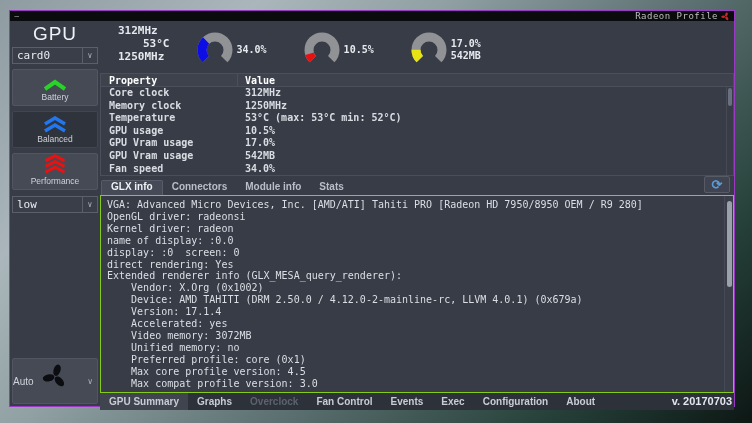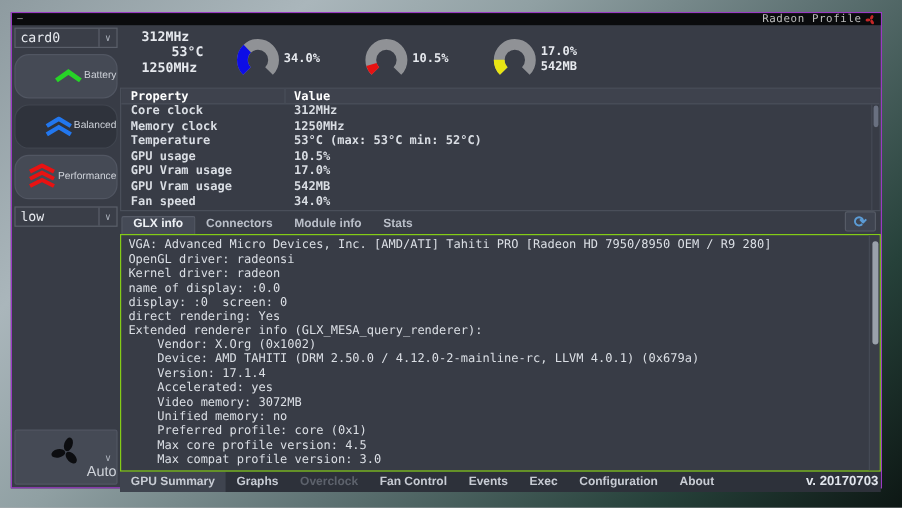--- a/index.html
+++ b/index.html
@@ -26,32 +26,32 @@
   .gpu-label { text-align:center; color:#eef1f5; font-size:19px; letter-spacing:1px; padding-top:2px; height:24px; }
   .combo {
     margin:2px 2px 0 2px; height:17px; border:1px solid #5a5f6a; background:#3a3e48;
     display:flex; align-items:center; font-family:"DejaVu Sans Mono", monospace;
     font-size:11px; color:#e8ebf0;
   }
   .combo .val { flex:1; padding-left:4px; }
   .combo .arrow { width:15px; text-align:center; border-left:1px solid #5a5f6a; color:#aab0ba; font-size:8px; line-height:15px; }
   .pbtn {
     margin:5px 2px 0 2px; height:37px; background:#454a55; border:1px solid #515662;
-    border-radius:12px; display:flex; flex-direction:row; align-items:center; justify-content:flex-end;
+    border-radius:2px; display:flex; flex-direction:column; align-items:center; justify-content:flex-end;
     cursor:default;
   }
   .pbtn.active { background:#2f333c; border-color:#40454f; }
   .pbtn svg { margin-bottom:1px; }
   .pbtn .blabel { font-size:8.5px; color:#cfd3da; padding-bottom:3px; }
   .auto-btn {
     position:absolute; left:2px; right:2px; bottom:6px; height:46px;
     background:#454a55; border:1px solid #515662; border-radius:2px;
   }
   .auto-btn .fan { position:absolute; left:50%; top:4px; transform:translateX(-50%); }
-  .auto-btn .blabel { position:absolute; bottom:3px; width:100%; text-align:right; font-size:12px; color:#cfd3da; }
+  .auto-btn .blabel { position:absolute; bottom:16px; width:100%; text-align:left; font-size:10px; color:#cfd3da; }
   .auto-btn .arrow { position:absolute; right:4px; top:18px; color:#aab0ba; font-size:8px; }
 
   
   .main { flex:1; display:flex; flex-direction:column; }
   .mono { font-family:"DejaVu Sans Mono", monospace; }
 
   .top-info { height:52px; display:flex; flex:none; }
   .freqs { margin-left:18px; padding-top:3px; font-size:11px; font-weight:bold; color:#e6e9ee; line-height:13px; }
   .freqs .indent { padding-left:25px; }
   .gauges { display:flex; margin-left:26px; padding-top:6px; }
@@ -100,20 +100,21 @@
         <ellipse cx="12" cy="6" rx="3.4" ry="5.4"></ellipse>
         <ellipse cx="12" cy="6" rx="3.4" ry="5.4" transform="rotate(120 12 12)"></ellipse>
         <ellipse cx="12" cy="6" rx="3.4" ry="5.4" transform="rotate(240 12 12)"></ellipse>
       </g>
     </svg>
   </div>
 
   <div class="content">
 
     <div class="sidebar">
+      <div class="gpu-label">GPU</div>
 
       <div class="combo">
         <span class="val">card0</span>
         <span class="arrow">∨</span>
       </div>
 
       <div class="pbtn">
         <svg width="26" height="12" viewBox="0 0 26 12">
           <path d="M3 10 L13 3 L23 10" stroke="#27d427" stroke-width="4" fill="none"></path>
         </svg>

